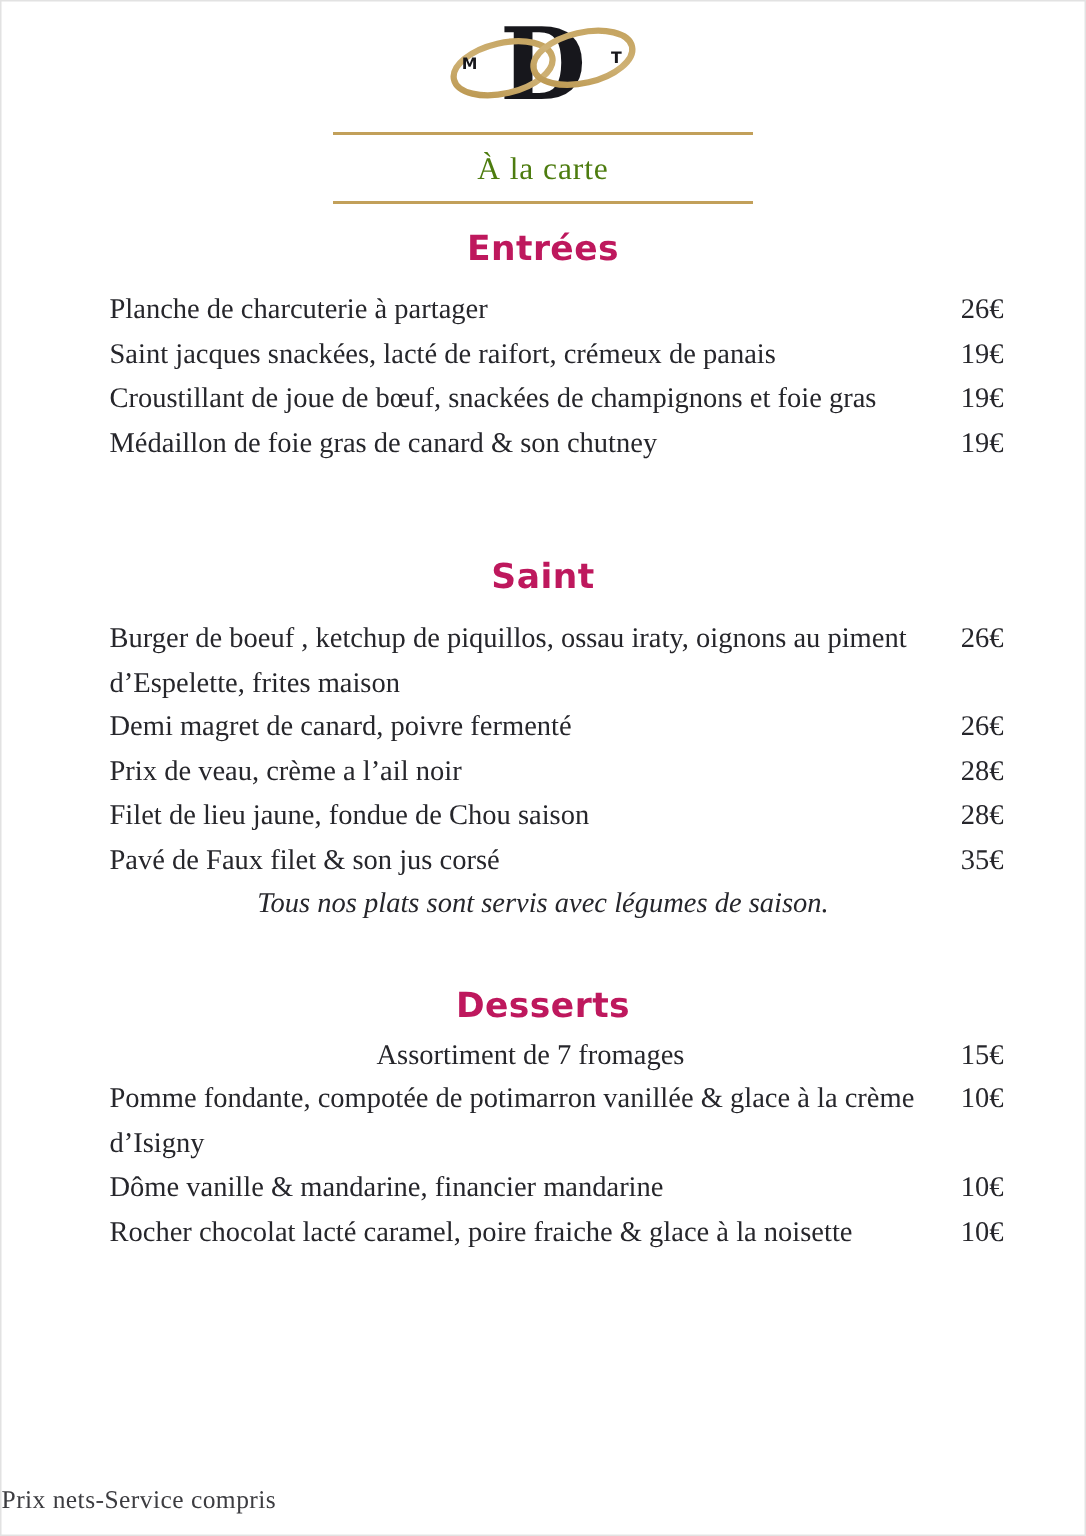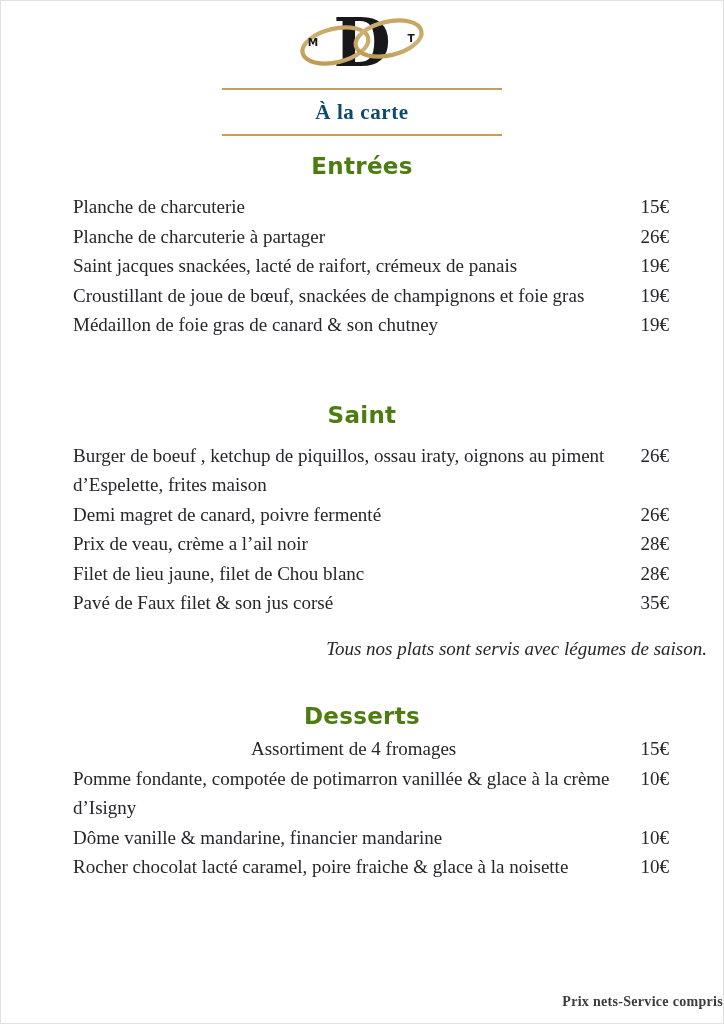--- a/index.html
+++ b/index.html
@@ -23,50 +23,50 @@
   
   .masthead{ text-align:center; }
   .logo{ height:70px; display:flex; justify-content:center; align-items:center; }
   .logo svg{ width:150px; height:70px; display:block; }
   .rule{
     width:280px; height:2px; margin:0 auto;
     background:#c2a05a;
   }
   .rule.top{ margin-top:11px; }
   h1.menu-title{
-    font-size:21px; font-weight:700; letter-spacing:.6px;
-    margin:10px 0 9px 0; color:#0c4a6e;
+    font-size:21px; font-weight:400; letter-spacing:.6px;
+    margin:10px 0 9px 0; color:#4d7c0f;
   }
   
   h2.section-heading{
     font-family:"DejaVu Sans","Liberation Sans",sans-serif;
     font-weight:700; font-size:23px; letter-spacing:.3px;
-    text-align:center; color:#4d7c0f;
+    text-align:center; color:#be185d;
     margin:0 0 13px 0;
   }
   section.entrees{ margin-top:17px; }
   section.plats{ margin-top:62px; }
   section.desserts{ margin-top:40px; }
   section.desserts h2.section-heading{ margin-bottom:5px; }
   .items{ padding:0 54px 0 72px; }
   .row{
     display:flex; justify-content:space-between; align-items:flex-start;
     font-size:19px; line-height:29.5px; color:#26262b;
   }
   .item-name{ flex:1 1 auto; padding-right:18px; }
   .row.indent .item-name{ padding-left:178px; }
   .item-price{ flex:0 0 auto; white-space:nowrap; }
   p.note{
-    font-style:italic; text-align:right;
-    font-size:19px; line-height:29.5px; margin:16px; color:#26262b;
+    font-style:italic; text-align:center;
+    font-size:19px; line-height:29.5px; margin:0; color:#26262b;
   }
   
   .footer{
     position:absolute; left:0; right:0; bottom:13px;
-    text-align:right; font-size:14px; font-weight:700;
+    text-align:left; font-size:17px; font-weight:400;
     letter-spacing:.3px; color:#3c3c40;
   }
 </style>
 </head>
 <body>
 
 <div class="page">
 
   <header class="masthead">
     <div class="logo">
@@ -88,24 +88,20 @@
     <div class="rule top"></div>
     <h1 class="menu-title">À la carte</h1>
     <div class="rule"></div>
   </header>
 
   <main id="menu-sections">
       <section class="menu-section entrees">
         <h2 class="section-heading">Entrées</h2>
         <div class="items">
           <div class="row">
-            <span class="item-name">Planche de charcuterie</span>
-            <span class="item-price">15€</span>
-          </div>
-          <div class="row">
             <span class="item-name">Planche de charcuterie à partager</span>
             <span class="item-price">26€</span>
           </div>
           <div class="row">
             <span class="item-name">Saint jacques snackées, lacté de raifort, crémeux de panais</span>
             <span class="item-price">19€</span>
           </div>
           <div class="row">
             <span class="item-name">Croustillant de joue de bœuf, snackées de champignons et foie gras</span>
             <span class="item-price">19€</span>
@@ -125,35 +121,35 @@
           </div>
           <div class="row">
             <span class="item-name">Demi magret de canard, poivre fermenté</span>
             <span class="item-price">26€</span>
           </div>
           <div class="row">
             <span class="item-name">Prix de veau, crème a l’ail noir</span>
             <span class="item-price">28€</span>
           </div>
           <div class="row">
-            <span class="item-name">Filet de lieu jaune, filet de Chou blanc</span>
+            <span class="item-name">Filet de lieu jaune, fondue de Chou saison</span>
             <span class="item-price">28€</span>
           </div>
           <div class="row">
             <span class="item-name">Pavé de Faux filet &amp; son jus corsé</span>
             <span class="item-price">35€</span>
           </div>
         </div>
         <p class="note">Tous nos plats sont servis avec légumes de saison.</p>
       </section>
       <section class="menu-section desserts">
         <h2 class="section-heading">Desserts</h2>
         <div class="items">
           <div class="row indent">
-            <span class="item-name">Assortiment de 4 fromages</span>
+            <span class="item-name">Assortiment de 7 fromages</span>
             <span class="item-price">15€</span>
           </div>
           <div class="row">
             <span class="item-name">Pomme fondante, compotée de potimarron vanillée &amp; glace à la crème d’Isigny</span>
             <span class="item-price">10€</span>
           </div>
           <div class="row">
             <span class="item-name">Dôme vanille &amp; mandarine, financier mandarine</span>
             <span class="item-price">10€</span>
           </div>

